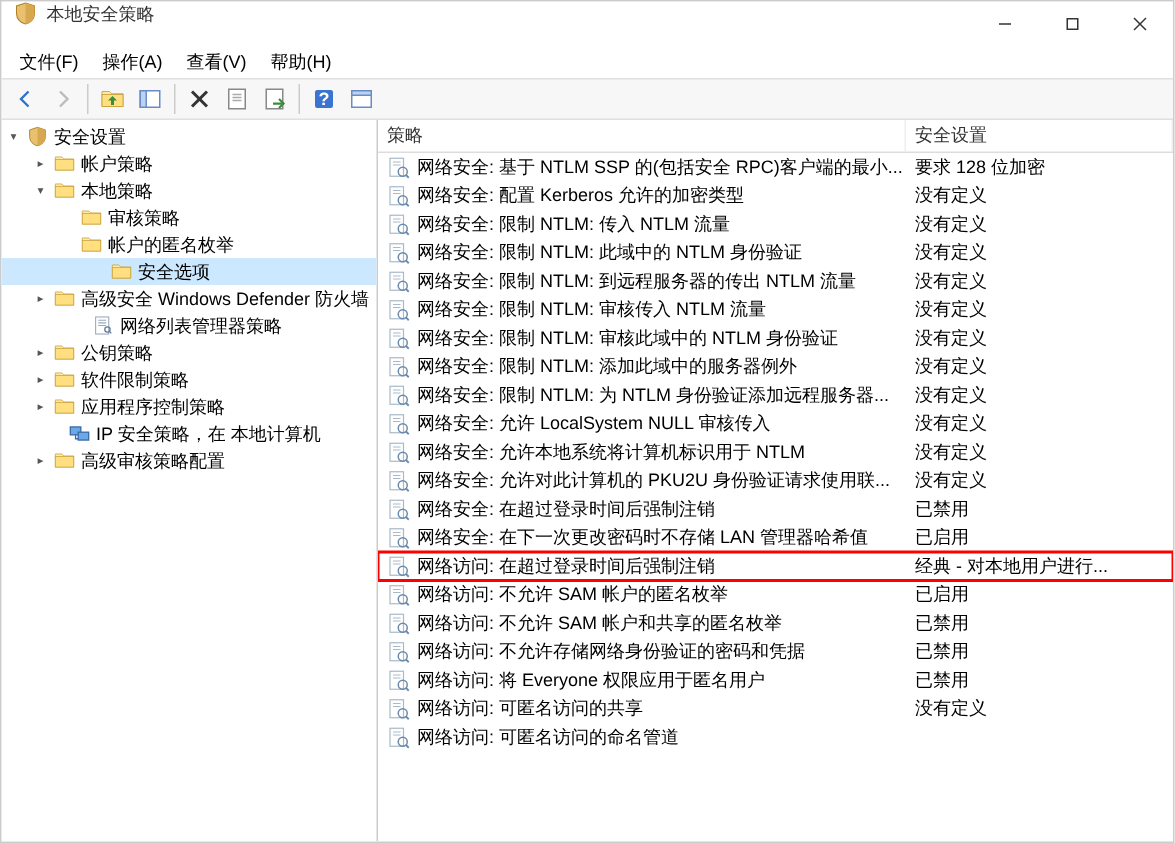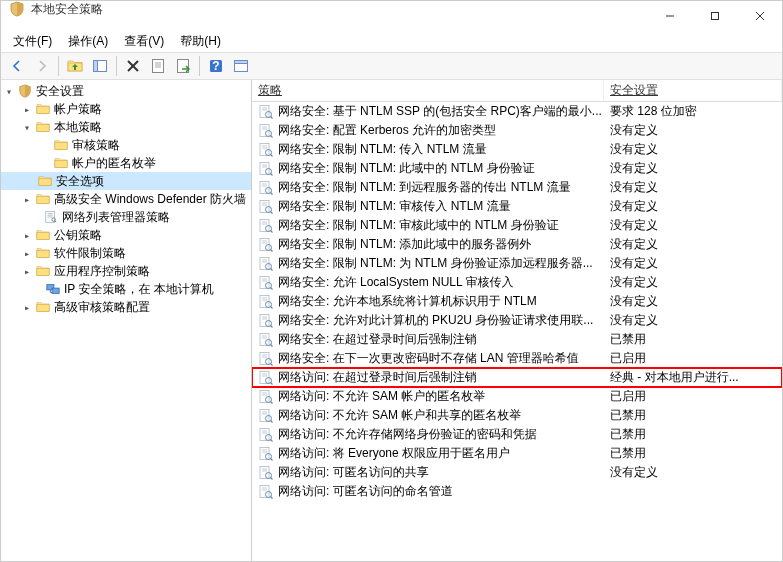--- a/index.html
+++ b/index.html
@@ -18,21 +18,21 @@
 .content { flex: 1; display: flex; overflow: hidden; }
 .left { width: 251px; border-right: 1px solid #ccc; overflow: auto; padding-top: 2px; background: #fff; }
 .right { flex: 1; display: flex; flex-direction: column; overflow: hidden; }
 .tree-row { display: flex; align-items: center; height: 18px; padding-right: 4px; white-space: nowrap; cursor: default; }
 .tree-row.selected { background: #cce8ff; }
 .expander { width: 16px; text-align: center; color: #555; font-size: 10px; font-family: monospace; }
 .tree-icon { width: 16px; height: 16px; display: flex; align-items: center; justify-content: center; margin-right: 3px; }
 .tree-icon svg { width: 14px; height: 14px; }
 .tree-label { white-space: nowrap; color: #000; }
 .list-header { display: flex; height: 22px; border-bottom: 1px solid #ddd; background: #fff; }
-.lhcol { display: flex; align-items: center; padding: 0 6px; border-right: 1px solid #eee; font-weight: 400; color: #333; text-align: left; text-decoration: underline; }
+.lhcol { display: flex; align-items: center; padding: 0 6px; border-right: 1px solid #eee; font-weight: 400; color: #333; text-align: left; }
 .lhcol.c1 { width: 352px; }
 .lhcol.c2 { flex: 1; }
 .list-body { flex: 1; overflow-y: scroll; overflow-x: hidden; }
 .list-row { display: flex; height: 19px; align-items: center; cursor: default; }
 .list-row.highlight { outline: 2px solid red; outline-offset: -1px; }
 .lcol1 { width: 352px; display: flex; align-items: center; padding-left: 6px; overflow: hidden; text-overflow: ellipsis; white-space: nowrap; }
 .lcol2 { flex: 1; padding: 12px 6px; overflow: hidden; text-overflow: ellipsis; white-space: nowrap; color: #000; }
 .list-icon { width: 16px; height: 16px; margin-right: 4px; flex-shrink: 0; }
 
 .left::-webkit-scrollbar, .list-body::-webkit-scrollbar { width: 17px; height: 17px; }
@@ -210,39 +210,39 @@
       </div>
       <div class="tree-row" style="padding-left: 36px;">
         <span class="expander"></span>
         <span class="tree-icon">
           <svg viewBox="0 0 16 16">
             <use href="#svg-folder"></use>
           </svg>
         </span>
         <span class="tree-label">帐户的匿名枚举</span>
       </div>
-      <div class="tree-row selected" style="padding-left: 20px;">
+      <div class="tree-row selected" style="padding-left: 56px;">
         <span class="expander"></span>
         <span class="tree-icon">
           <svg viewBox="0 0 16 16">
             <use href="#svg-folder"></use>
           </svg>
         </span>
         <span class="tree-label">安全选项</span>
       </div>
       <div class="tree-row" style="padding-left: 18px;">
         <span class="expander">▸</span>
         <span class="tree-icon">
           <svg viewBox="0 0 16 16">
             <use href="#svg-folder"></use>
           </svg>
         </span>
         <span class="tree-label">高级安全 Windows Defender 防火墙</span>
       </div>
-      <div class="tree-row" style="padding-left: 26px;">
+      <div class="tree-row" style="padding-left: 16px; margin-left: 28px;">
         <span class="expander"></span>
         <span class="tree-icon">
           <svg viewBox="0 0 16 16">
             <use href="#svg-policy"></use>
           </svg>
         </span>
         <span class="tree-label">网络列表管理器策略</span>
       </div>
       <div class="tree-row" style="padding-left: 18px;">
         <span class="expander">▸</span>

